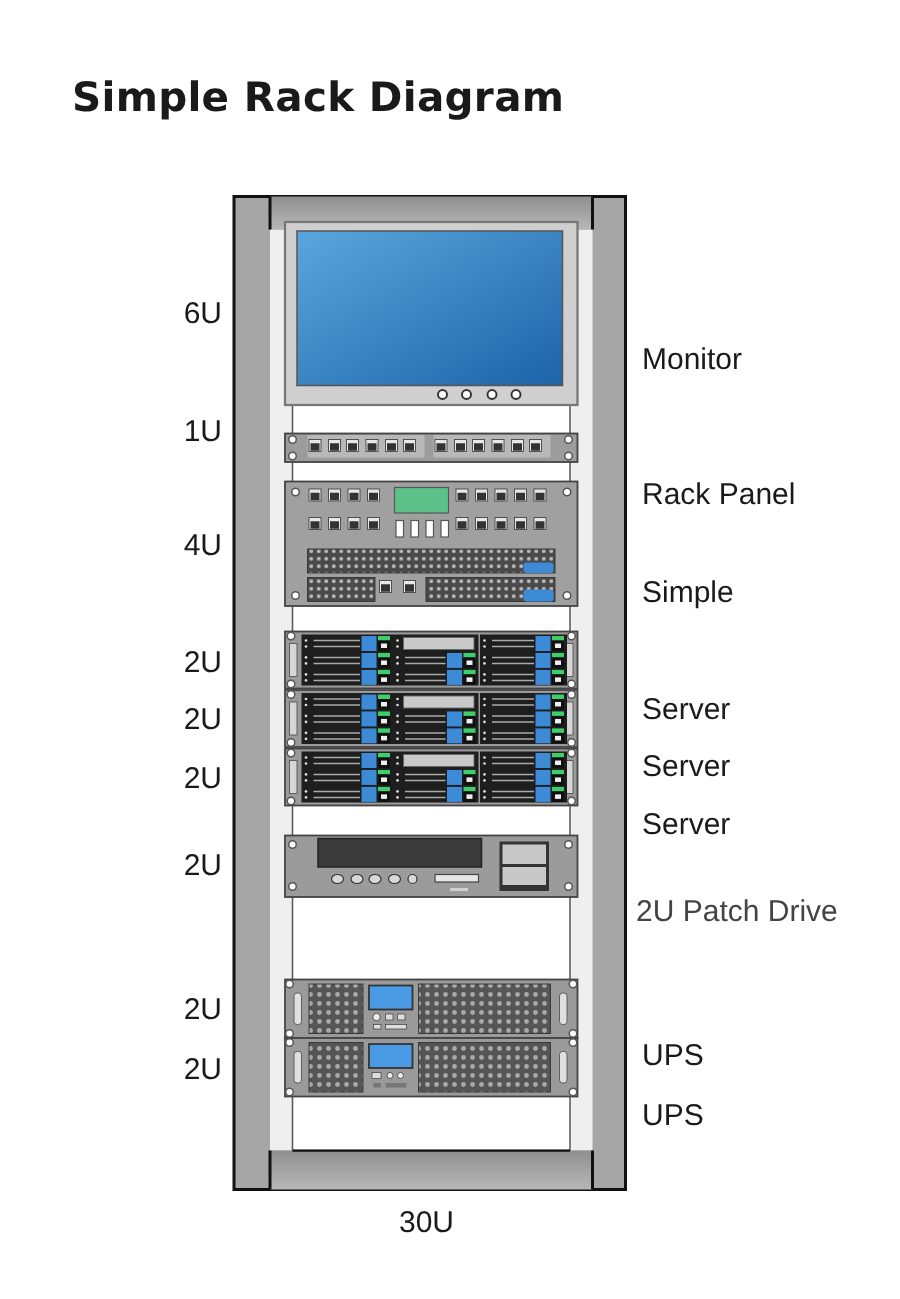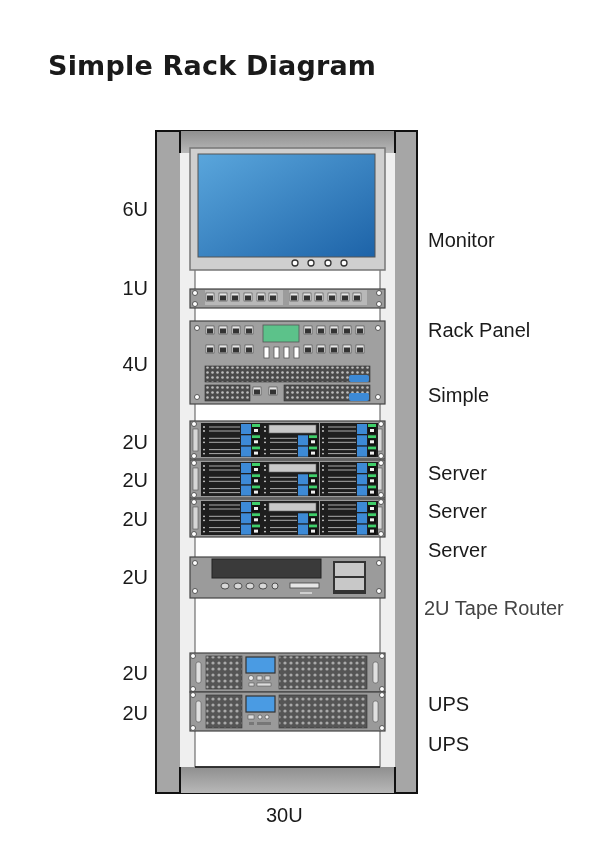--- a/index.html
+++ b/index.html
@@ -524,21 +524,21 @@
 <div class="lbl left" style="top:430px">2U</div>
 <div class="lbl right" style="top:430px">Server</div>
 
 <div class="lbl left" style="top:468px">2U</div>
 <div class="lbl right" style="top:468px">Server</div>
 
 <div class="lbl left" style="top:507px">2U</div>
 <div class="lbl right" style="top:507px">Server</div>
 
 <div class="lbl left" style="top:565px">2U</div>
-<div class="lbl right dim" style="top:565px">2U Tape Router</div>
+<div class="lbl right dim" style="top:565px">2U Patch Drive</div>
 
 <div class="lbl left" style="top:661px">2U</div>
 <div class="lbl right" style="top:661px">UPS</div>
 
 <div class="lbl left" style="top:701px">2U</div>
 <div class="lbl right" style="top:701px">UPS</div>
 
 <div class="total">30U</div>
 
 </body></html>

